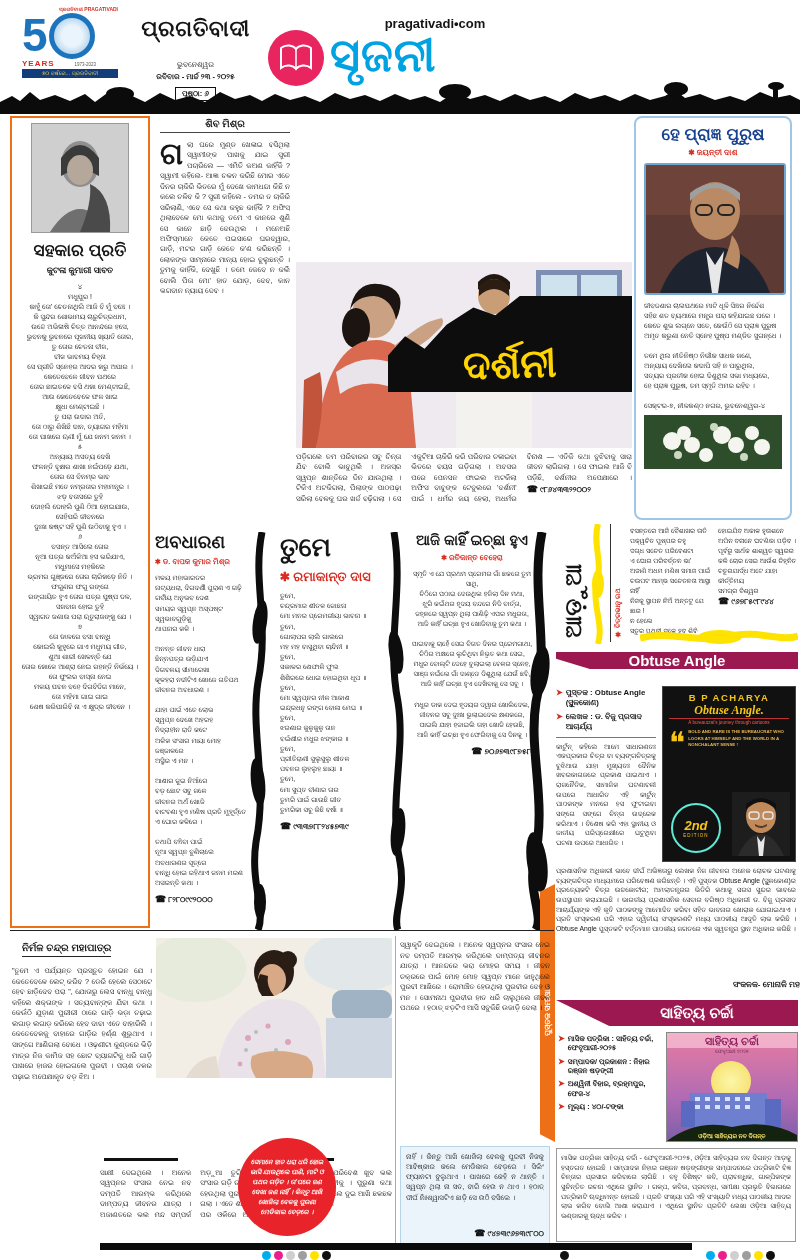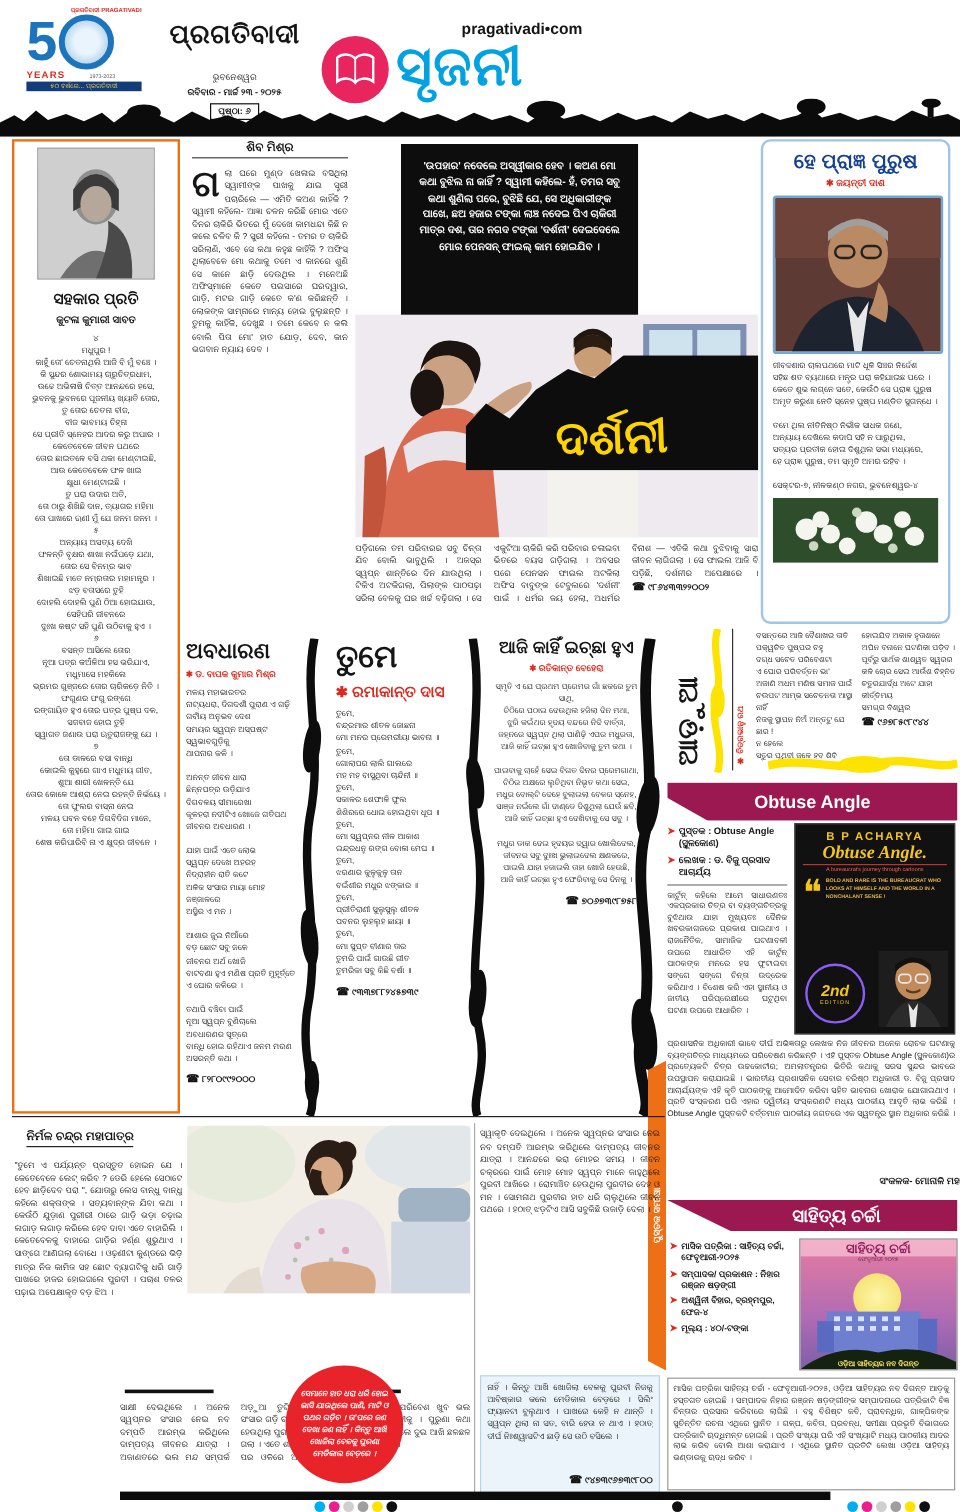--- a/index.html
+++ b/index.html
@@ -69,21 +69,21 @@
 
   <div class="abs" style="left:10px;top:116px;width:140px;height:812px;border:2px solid #ee7016;padding:5px 4px;box-sizing:border-box;">
     <svg width="96" height="108" style="display:block;margin:0 auto;border:1px solid #999;background:linear-gradient(180deg,#d9d9d9,#bdbdbd);">
       <rect width="96" height="108" fill="#cfcfcf"></rect>
       <ellipse cx="48" cy="40" rx="19" ry="23" fill="#8f8f8f"></ellipse>
       <path d="M29,34 Q48,8 67,34 L67,52 Q48,40 29,52 Z" fill="#3a3a3a"></path>
       <ellipse cx="48" cy="46" rx="13" ry="15" fill="#b5a79a"></ellipse>
       <path d="M18,108 Q48,62 78,108 Z" fill="#6f6f6f"></path>
       <path d="M58,60 Q80,70 78,108 L48,108 Q60,80 58,60Z" fill="#4a4a4a"></path>
     </svg>
-    <div style="font-size:13px;font-weight:900;text-align:center;margin-top:8px;">ସହକାର ପ୍ରତି</div>
+    <div style="font-size:17px;font-weight:900;text-align:center;margin-top:8px;">ସହକାର ପ୍ରତି</div>
     <div style="font-size:8.5px;font-weight:bold;text-align:center;margin:4px 0 6px 0;">କୁଟଳା କୁମାରୀ ସାବତ</div>
     <div class="pl c" style="font-size:6.9px;line-height:1.42;">
         <div>୪</div>
         <div>ମଧୁପୁର !</div>
         <div>କାହୁଁ ତୋ' ଚେତନାଥିଲି ଆଜି ବି ମୁଁ ବଞ୍ଚେ ।</div>
         <div>କି ସୁନ୍ଦର ଶୋଭାମୟ ଚାରୁଚିତ୍ରଧାମ,</div>
         <div>ଉଚ୍ଚେ ଅଭିଳାଷି ଚିତ୍ତ ଆନନ୍ଦରେ ହସେ,</div>
         <div>ଭୁବନକୁ ଭୁବନରେ ପୂଜନୀୟ ଖ୍ୟାତି ତୋର,</div>
         <div>ତୁ ତୋର ଚେତନା ବୀଜ,</div>
         <div>ବୀଜ ଭାବମୟ ଚିହ୍ନା</div>
@@ -125,23 +125,20 @@
       </div>
   </div>
 
   <div class="abs" style="left:160px;top:118px;width:130px;text-align:center;font-size:10px;font-weight:bold;border-bottom:1px solid #444;padding-bottom:2px;">ଶିବ ମିଶ୍ର</div>
 
   <div class="abs jt p7" style="left:160px;top:140px;width:130px;height:392px;overflow:hidden;">
     <span style="float:left;font-size:30px;font-weight:900;line-height:0.8;margin:2px 4px 0 0;">ଗ</span><span>ଲା ଘରେ ମୁଣ୍ଡ ଖେଳାଇ ବସିଥିଲା ସ୍ୱାମୀଙ୍କ ପାଖକୁ ଯାଇ ସ୍ତ୍ରୀ ପଚାରିଲେ — ଏମିତି କଅଣ କାହିଁକି ? ସ୍ୱାମୀ କହିଲେ- ଆଜ୍ଞା ଚଳନ କରିଛି ମୋର ଏତେ ଦିନର ଚାକିରି ଭିତରେ ମୁଁ ଦେଖେ କାମଧନ୍ଦା କିଛି ନ କଲେ ଚଳିବ କି ? ସ୍ତ୍ରୀ କହିଲେ - ତମର ତ ଚାକିରି ସରିଲାଣି, ଏବେ ସେ କଥା କହୁଛ କାହିଁକି ? ଅଫିସ୍ ଥିଲାବେଳେ ମୋ କଥାକୁ ତମେ ଏ କାନରେ ଶୁଣି ସେ କାନେ ଛାଡ଼ି ଦେଉଥିଲ ।</span>
     <span>ମନେଅଛି ଅଫିସ୍‌ମାନେ କେତେ ପଇସାରେ ଘରଦ୍ୱାର, ଗାଡ଼ି, ମଟର ଗାଡ଼ି କେତେ କ'ଣ କରିଛନ୍ତି । ଲୋକଙ୍କ ସାମ୍ନାରେ ମାନ୍ୟ ହୋଇ ବୁଲୁଛନ୍ତି । ତୁମକୁ କାହିଁକି, ଦେଖୁଛି । ତମେ କେବେ ନ କଲି ବୋଲି ପିତା ମୋ' ହାତ ଯୋଡ଼, ଦେବ, କାନ ଭଗବାନ ନ୍ୟାୟ ଦେବ ।</span>
   </div>
 
-  <div class="abs" style="left:334px;top:120px;width:198px;height:185px;background:#0d0d0d;color:#fff;clip-path:polygon(0 0,100% 0,100% 80%,88% 93%,72% 80%,55% 96%,38% 84%,20% 97%,8% 85%,0 92%);display:flex;align-items:flex-start;justify-content:center;padding:12px 14px;box-sizing:border-box;">
-    <div style="font-size:8.6px;line-height:1.55;text-align:center;font-weight:bold;">'ଉପହାର' ନଦେଲେ ଅସ୍ୱୀକାର ହେବ । କଅଣ ମୋ କଥା ବୁଝିଲ ନା କାହିଁ ? ସ୍ୱାମୀ କହିଲେ- ହଁ, ତମର ସବୁ କଥା ଶୁଣିଲା ପରେ, ବୁଝିଛି ଯେ, ସେ ଅଧିକାରୀଙ୍କ ପାଖେ, ଛଅ ହଜାର ଟଙ୍କା ଲାଞ୍ଚ ନଦେଇ ପିଏ ଚାକିରୀ ମାତ୍ର ଦଶ, ତାର ନଗଦ ଟଙ୍କା 'ଦର୍ଶନୀ' ଦେଇଦେଲେ ମୋର ପେନସନ୍ ଫାଇଲ୍ କାମ ହୋଇଯିବ ।</div>
-  </div>
 
   <svg class="abs" style="left:296px;top:262px;" width="336" height="186" viewBox="0 0 336 186">
     <rect width="336" height="186" fill="#efeaf0"></rect>
     <rect x="240" y="8" width="86" height="70" fill="#7d90b4"></rect>
     <rect x="245" y="13" width="76" height="60" fill="#cfe3ef"></rect>
     <line x1="283" y1="13" x2="283" y2="73" stroke="#7d90b4" stroke-width="4"></line>
     <line x1="245" y1="43" x2="321" y2="43" stroke="#7d90b4" stroke-width="4"></line>
 
     <ellipse cx="198" cy="34" rx="16" ry="18" fill="#c99e76"></ellipse>
     <path d="M182,28 Q198,6 214,28 L214,20 Q198,4 182,20 Z" fill="#23180f"></path>
@@ -351,46 +348,46 @@
         <div>ଚତୁରଯାର୍ଦ୍ଧ ଅଟେ ଯାହା କୀର୍ତ୍ତିମୟ</div>
         <div>ସମଗ୍ର ବିଶ୍ୱର</div>
       </div>
     <div class="phone" style="position:absolute;left:158px;top:72px;"><span class="phicon">☎</span> <span>୯୬୭୮୫୯୮୯୪୪</span></div>
   </div>
   <svg class="abs ribh" style="left:640px;top:628px;" width="158" height="18">
     <path d="M0,10 C30,2 60,16 90,8 C120,2 140,14 158,8" stroke="#ffe300" stroke-width="7" fill="none"></path>
     <ellipse cx="80" cy="9" rx="22" ry="7" fill="#ffe300"></ellipse>
   </svg>
 
-  <div class="abs banner" style="left:556px;top:652px;width:242px;height:32px;font-size:15px;clip-path:polygon(0 0,100% 0,100% 100%,14% 100%,0 40%);">
+  <div class="abs banner" style="left:556px;top:652px;width:242px;height:17px;font-size:15px;clip-path:polygon(0 0,100% 0,100% 100%,14% 100%,0 40%);">
     <span>Obtuse Angle</span>
   </div>
 
   <div class="abs" style="left:556px;top:688px;width:100px;">
     <div class="bullet">
         <span class="ar">➤</span>
         <span>ପୁସ୍ତକ : Obtuse Angle (ସ୍ଥୂଳକୋଣ)</span>
       </div>
     <div class="bullet">
         <span class="ar">➤</span>
         <span>ଲେଖକ : ଡ. ବିଜୁ ପ୍ରସାଦ ଆଚାର୍ଯ୍ୟ</span>
       </div>
     <div style="border-top:1px solid #777;margin:2px 0 4px 0;"></div>
     <div class="jt p68" style="height:118px;overflow:hidden;">କାର୍ଟୁନ୍ କହିଲେ ଆମେ ସାଧାରଣତଃ ଏକପ୍ରକାର ଚିତ୍ର ବା ବ୍ୟଙ୍ଗଚିତ୍ରକୁ ବୁଝିଥାଉ ଯାହା ମୁଖ୍ୟତଃ ଦୈନିକ ଖବରକାଗଜରେ ପ୍ରକାଶ ପାଇଥାଏ । ରାଜନୈତିକ, ସାମାଜିକ ଘଟଣାବଳୀ ଉପରେ ଆଧାରିତ ଏହି କାର୍ଟୁନ୍ ପାଠକଙ୍କ ମନରେ ହସ ଫୁଟାଇବା ସଙ୍ଗେ ସଙ୍ଗେ ଚିନ୍ତା ଉଦ୍ରେକ କରିଥାଏ । ବିଶେଷ କରି ଏହା ସ୍ଥାନୀୟ ଓ ଜାତୀୟ ପରିପ୍ରେକ୍ଷୀରେ ଘଟୁଥିବା ଘଟଣା ଉପରେ ଆଧାରିତ ।</div>
   </div>
 
   <div class="abs" style="left:662px;top:686px;width:134px;height:176px;background:#111;border:1px solid #444;padding:5px 6px;box-sizing:border-box;">
     <div style="color:#f5c518;font-size:9.5px;letter-spacing:1.5px;text-align:center;font-weight:bold;">B P ACHARYA</div>
-    <div style="color:#f5c518;font-size:15px;font-style:italic;text-align:center;font-family:'Liberation Serif',serif;font-weight:bold;">Obtuse Angle.</div>
+    <div style="color:#f5c518;font-size:12px;font-style:italic;text-align:center;font-family:'Liberation Serif',serif;font-weight:bold;">Obtuse Angle.</div>
     <div style="color:#ff5a4e;font-size:4.6px;text-align:center;border-top:1px solid #b33;padding-top:1px;">A bureaucrat's journey through cartoons</div>
     <div style="display:flex;margin-top:4px;gap:3px;">
       <div style="color:#f5c518;font-size:30px;line-height:0.9;font-family:'Liberation Serif',serif;">❝</div>
       <div style="color:#e8b64c;font-size:4.4px;line-height:1.5;font-weight:bold;">BOLD AND RARE IS THE BUREAUCRAT WHO LOOKS AT HIMSELF AND THE WORLD IN A NONCHALANT SENSE !</div>
     </div>
-    <div style="position:absolute;left:8px;bottom:8px;width:46px;height:46px;border:2px solid #8b5cf6;border-radius:50%;display:flex;flex-direction:column;align-items:center;justify-content:center;color:#f5c518;">
+    <div style="position:absolute;left:8px;bottom:8px;width:46px;height:46px;border:2px solid #5eead4;border-radius:50%;display:flex;flex-direction:column;align-items:center;justify-content:center;color:#f5c518;">
       <div style="font-size:13px;font-style:italic;font-weight:bold;">2nd</div>
       <div style="font-size:4.5px;letter-spacing:1px;">EDITION</div>
     </div>
     <svg style="position:absolute;right:5px;bottom:5px;" width="58" height="64">
       <rect width="58" height="64" fill="#1d1d1d"></rect>
       <ellipse cx="29" cy="24" rx="15" ry="17" fill="#c08a5a"></ellipse>
       <path d="M14,18 Q29,2 44,18 L44,12 Q29,0 14,12Z" fill="#111"></path>
       <rect x="17" y="20" width="10" height="7" rx="3" fill="none" stroke="#e8e8e8" stroke-width="1.4"></rect>
       <rect x="31" y="20" width="10" height="7" rx="3" fill="none" stroke="#e8e8e8" stroke-width="1.4"></rect>
       <path d="M23,32 Q29,36 35,32 L35,34 Q29,38 23,34Z" fill="#5a3a22"></path>

